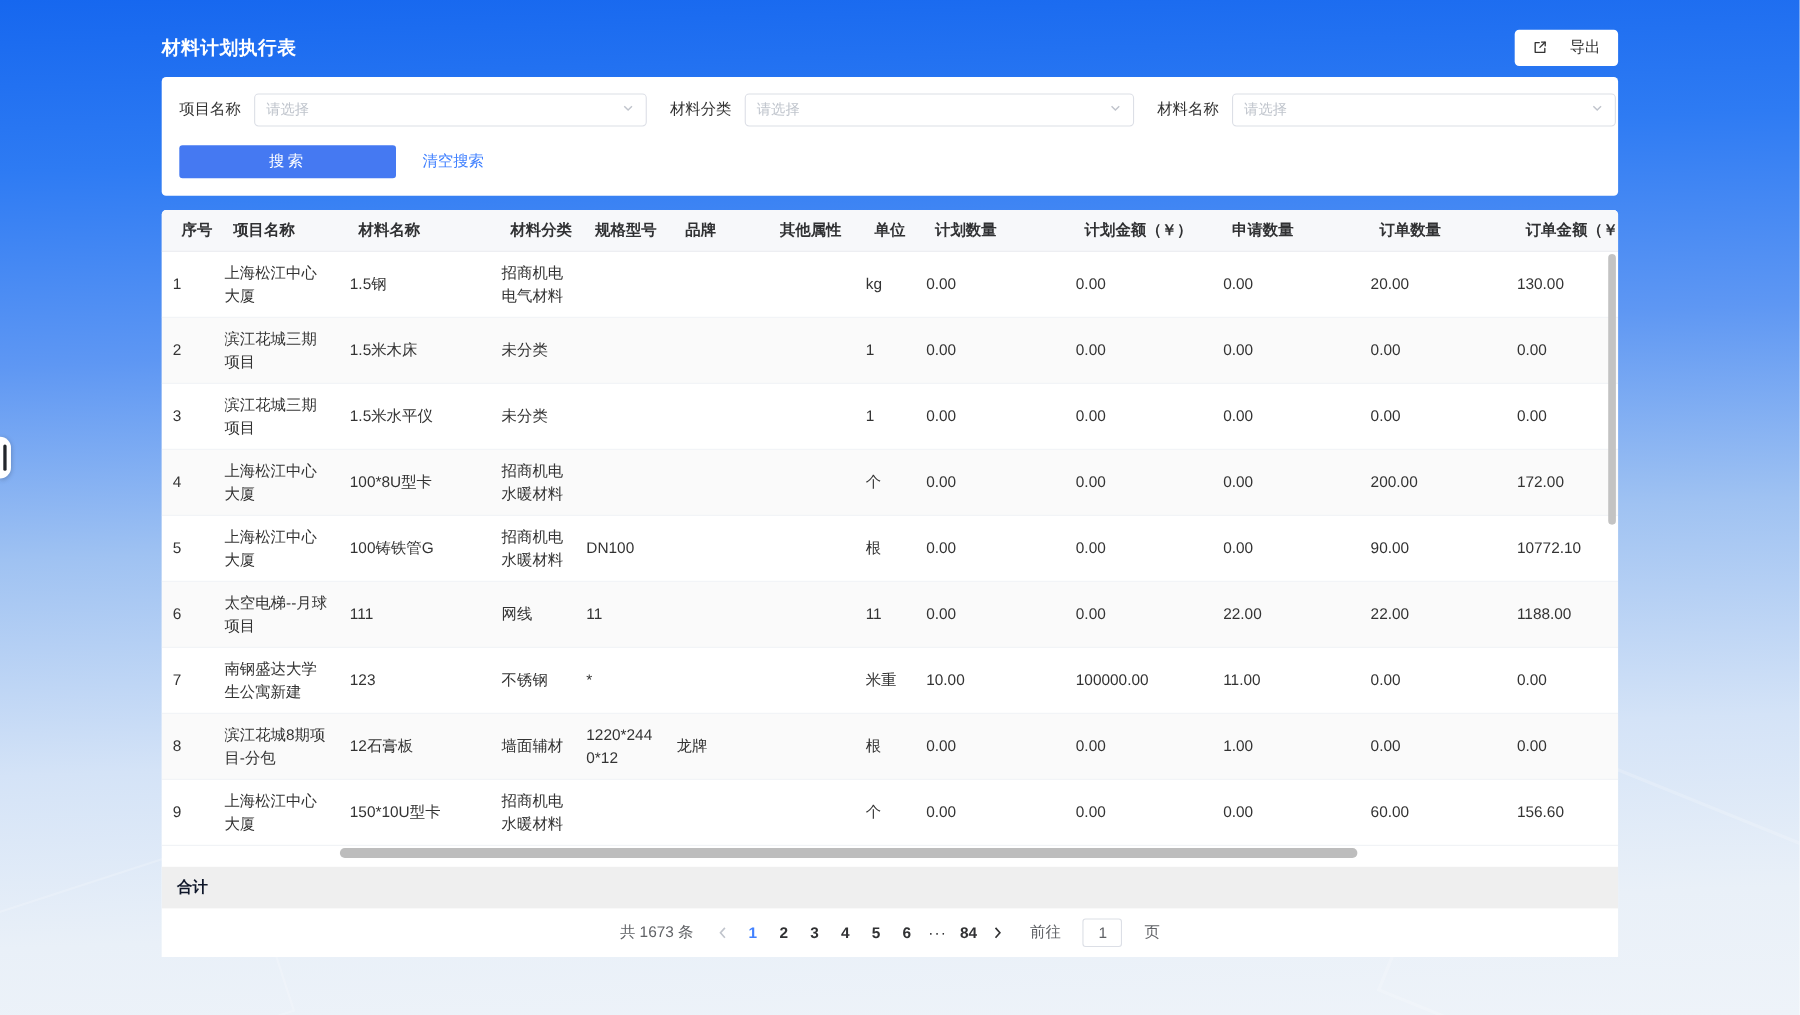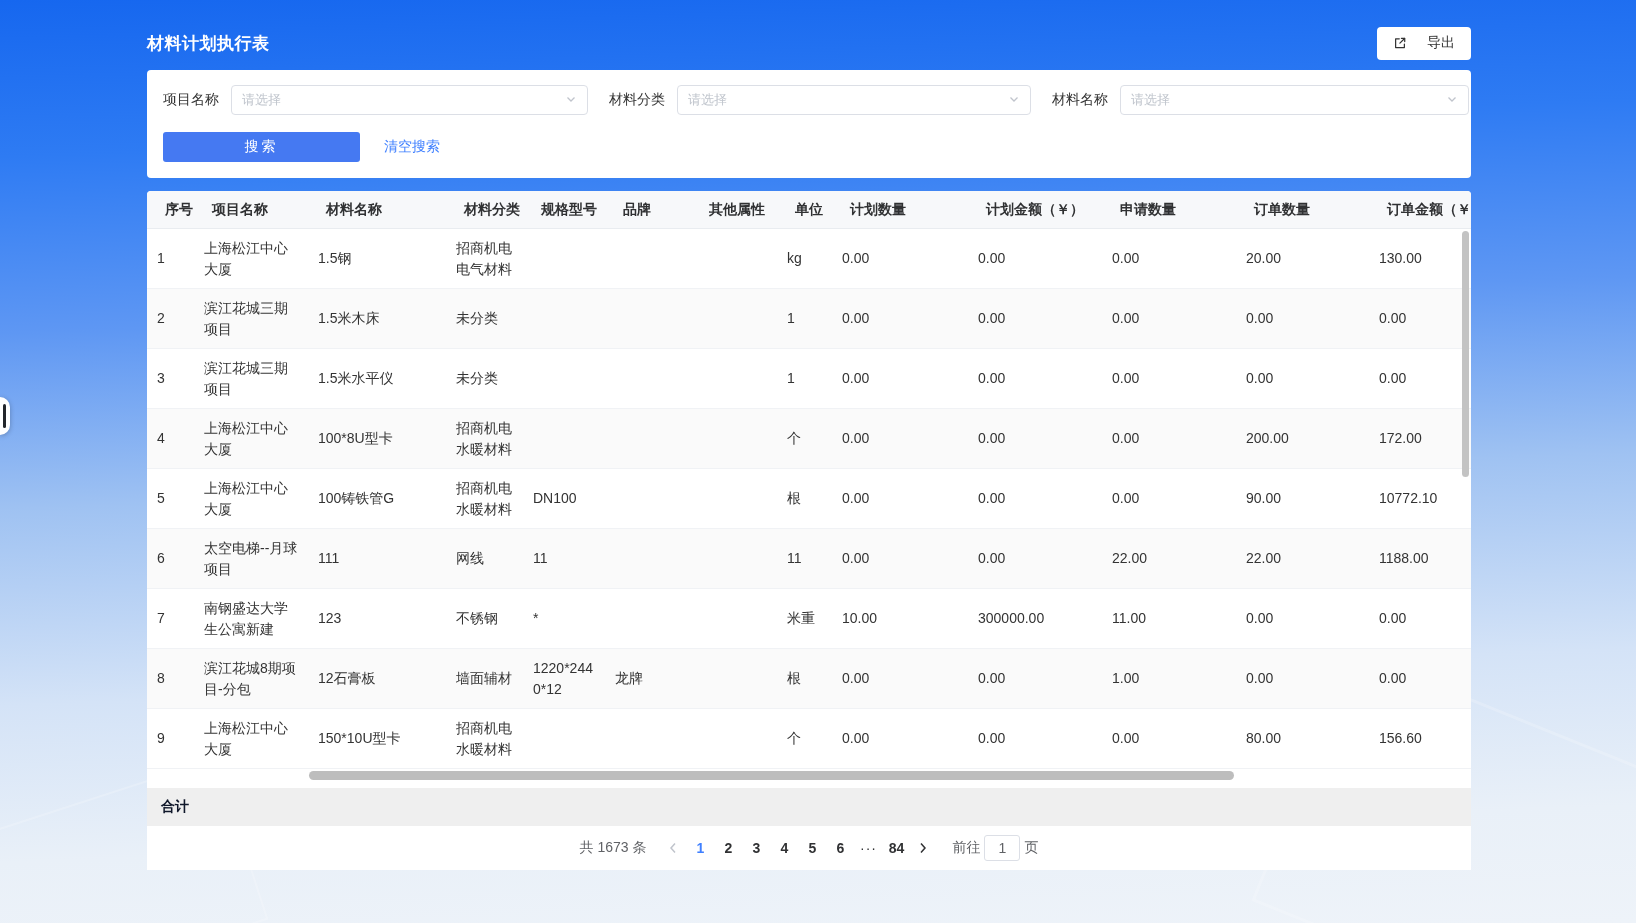--- a/index.html
+++ b/index.html
@@ -82,21 +82,21 @@
   .summary-items { margin-left: auto; display: flex; gap: 42px; padding-right: 48px; font-weight: 600; }
   .summary-item { white-space: nowrap; }
 
   .pagination { display: flex; align-items: center; justify-content: center; height: 44px; background: #fff; font-size: 14px; color: #606266; }
   .total { margin-right: 14px; }
   .arrow { width: 26px; height: 28px; display: flex; align-items: center; justify-content: center; cursor: pointer; }
   .pager { display: flex; align-items: center; }
   .page-num { min-width: 28px; height: 28px; line-height: 28px; text-align: center; font-weight: 600; color: #303133; cursor: pointer; padding: 0 2px; }
   .page-num.active { color: #4080ff; }
   .page-num.dots { font-weight: 400; letter-spacing: 1px; cursor: default; }
-  .goto { display: flex; align-items: center; gap: 4px; margin-left: 16px; color: #606266; }
+  .goto { display: flex; align-items: center; gap: 20px; margin-left: 16px; color: #606266; }
   .goto input {
     width: 36px; height: 26px; border: 1px solid #dcdfe6; border-radius: 3px;
     text-align: center; font-size: 14px; color: #606266; font-family: inherit; background: #fff;
   }
 </style>
 </head>
 <body>
 
 <div class="decor decor1"></div>
 <div class="decor decor2"></div>
@@ -271,21 +271,21 @@
         <div class="tr">
           <div class="td c0">7</div>
           <div class="td c1">南钢盛达大学生公寓新建</div>
           <div class="td c2">123</div>
           <div class="td c3">不锈钢</div>
           <div class="td c4">*</div>
           <div class="td c5"></div>
           <div class="td c6"></div>
           <div class="td c7">米重</div>
           <div class="td c8">10.00</div>
-          <div class="td c9">300000.00</div>
+          <div class="td c9">100000.00</div>
           <div class="td c10">11.00</div>
           <div class="td c11">0.00</div>
           <div class="td c12">0.00</div>
         </div>
         <div class="tr">
           <div class="td c0">8</div>
           <div class="td c1">滨江花城8期项目-分包</div>
           <div class="td c2">12石膏板</div>
           <div class="td c3">墙面辅材</div>
           <div class="td c4">1220*2440*12</div>
@@ -303,21 +303,21 @@
           <div class="td c1">上海松江中心大厦</div>
           <div class="td c2">150*10U型卡</div>
           <div class="td c3">招商机电水暖材料</div>
           <div class="td c4"></div>
           <div class="td c5"></div>
           <div class="td c6"></div>
           <div class="td c7">个</div>
           <div class="td c8">0.00</div>
           <div class="td c9">0.00</div>
           <div class="td c10">0.00</div>
-          <div class="td c11">80.00</div>
+          <div class="td c11">60.00</div>
           <div class="td c12">156.60</div>
         </div>
       </div>
 
     <div class="hscroll"></div>
     <div class="vscroll"></div>
 
     <div class="summary-row">
       <span>合计</span>
     </div>

